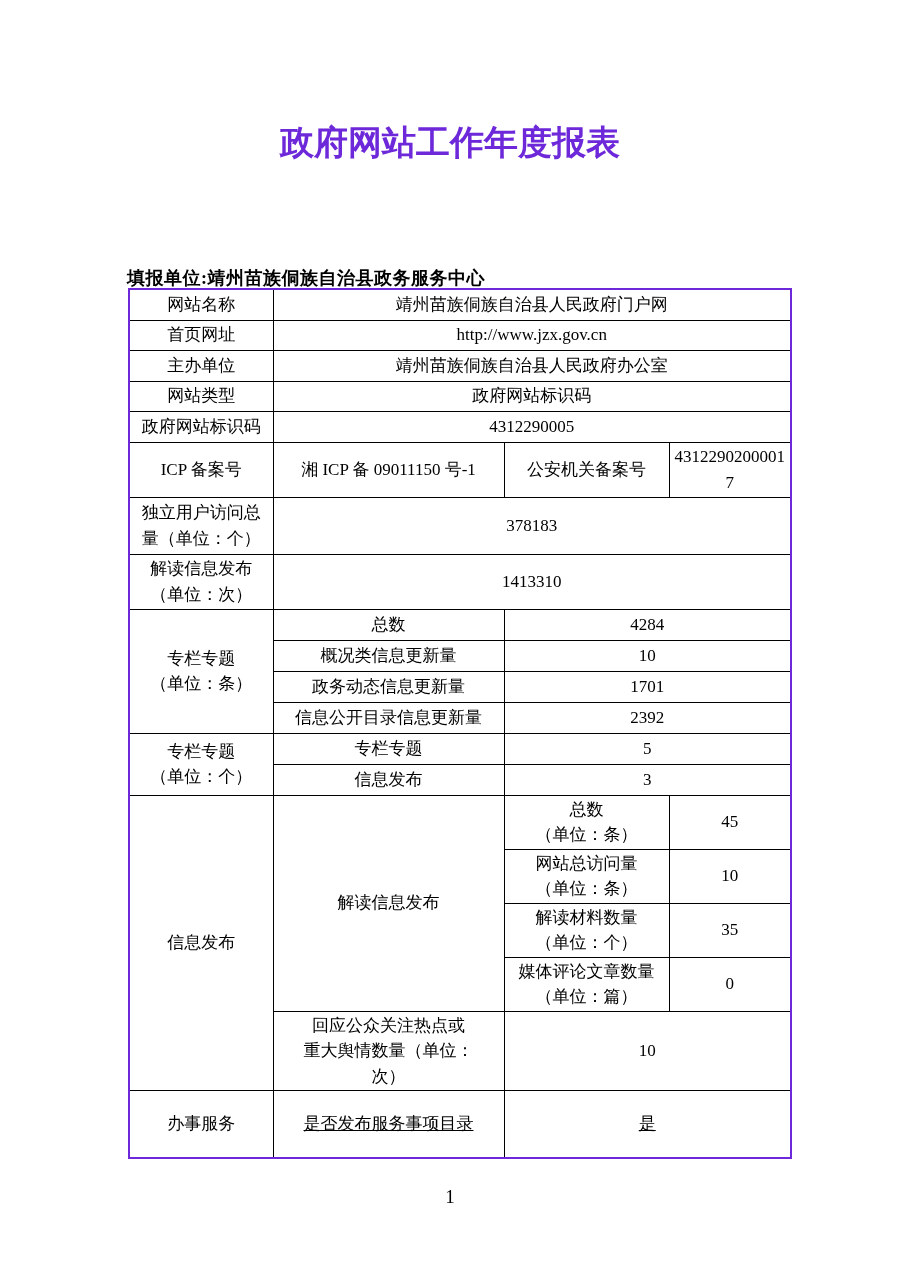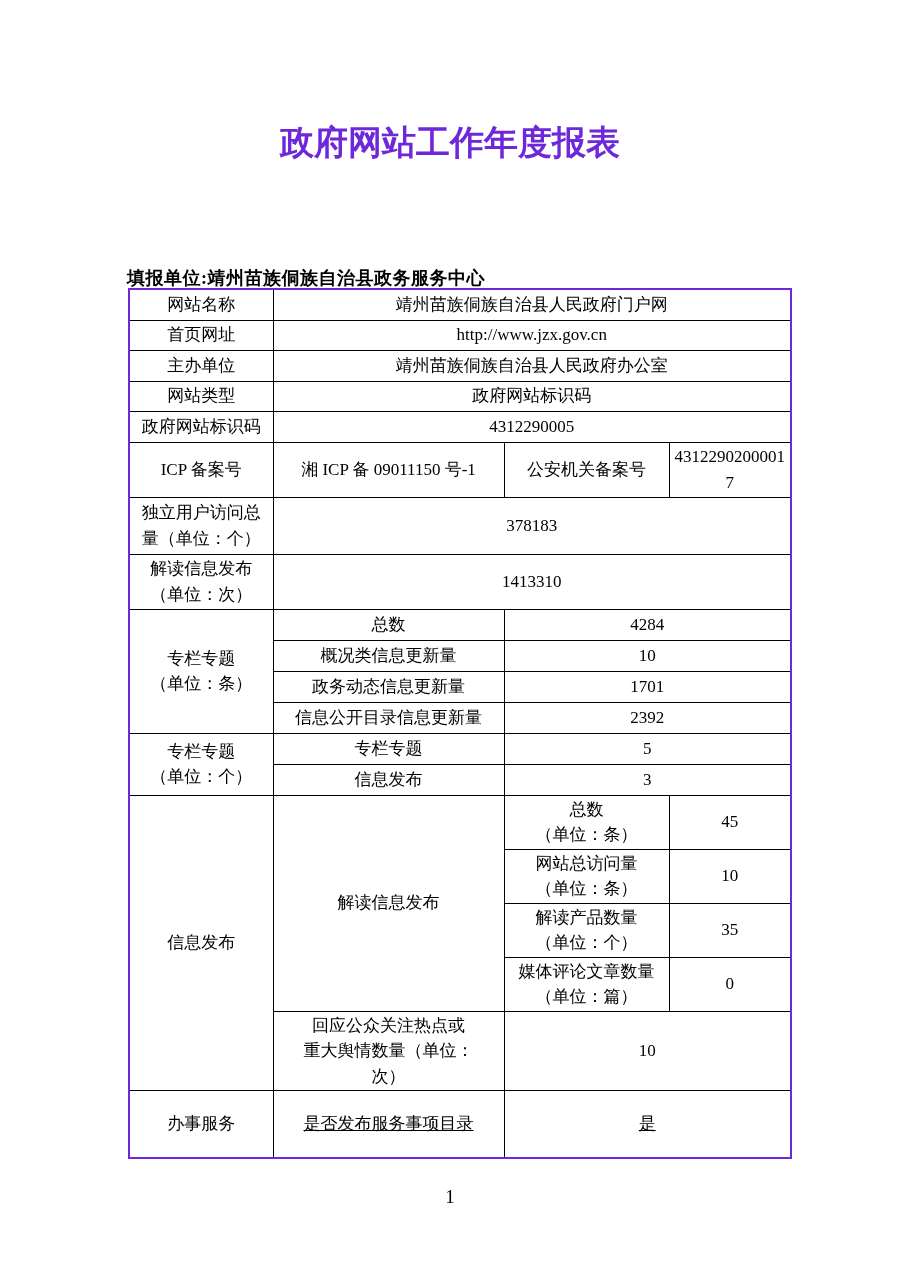--- a/index.html
+++ b/index.html
@@ -169,21 +169,21 @@
         <td>总数
 （单位：条）</td>
         <td>45</td>
       </tr>
       <tr class="h51">
         <td>网站总访问量
 （单位：条）</td>
         <td>10</td>
       </tr>
       <tr class="h51">
-        <td>解读产品数量
+        <td>解读材料数量
 （单位：个）</td>
         <td>35</td>
       </tr>
       <tr class="h51">
         <td>媒体评论文章数量
 （单位：篇）</td>
         <td>0</td>
       </tr>
       <tr class="h78">
         <td class="lh-tight">回应公众关注热点或

